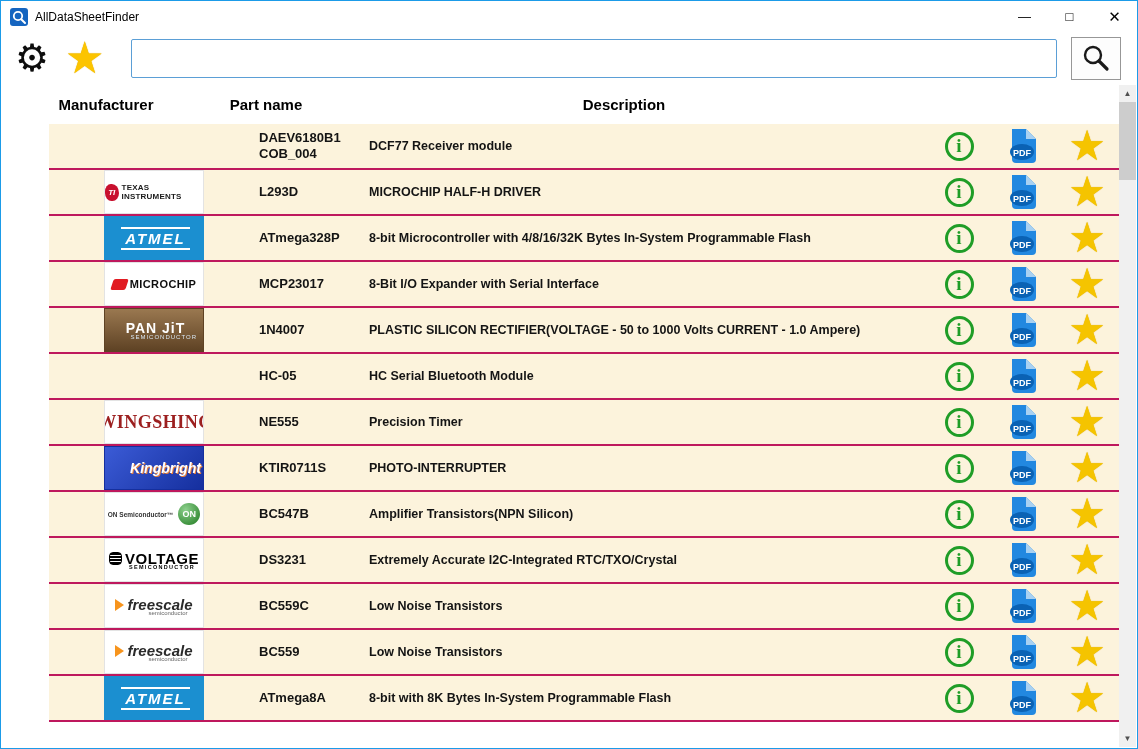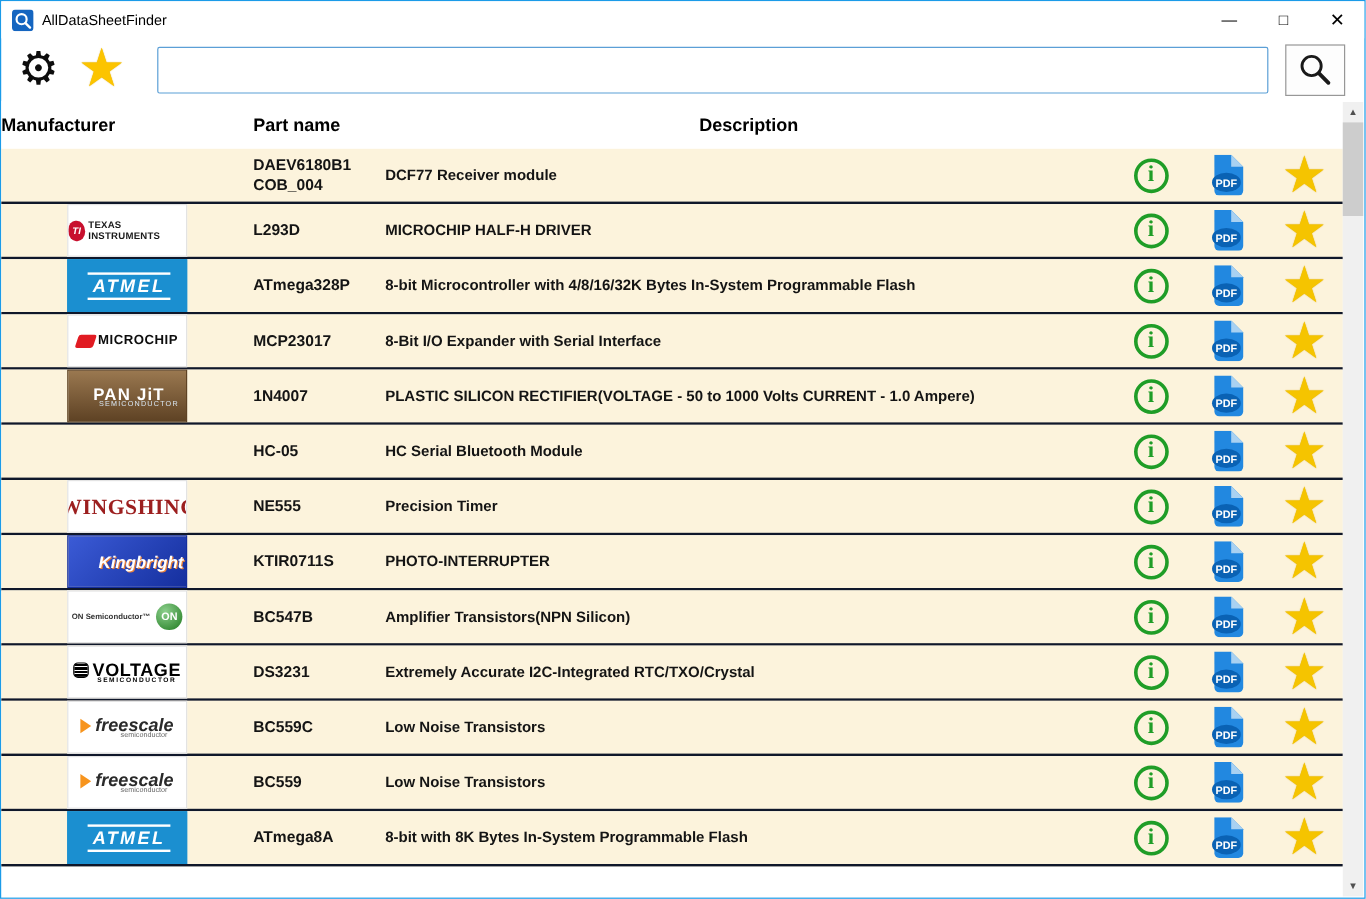--- a/index.html
+++ b/index.html
@@ -27,24 +27,24 @@
   .search-wrap { flex:1; }
   .search-input { width:100%; height:39px; border:1px solid #5b9fd6; border-radius:2px;
                   font-size:17px; padding:0 10px; outline:none; font-family:"Liberation Sans",sans-serif; }
   .search-btn { width:50px; height:43px; margin-left:14px; background:#fdfdfd; border:1px solid #979797;
                 display:flex; align-items:center; justify-content:center; cursor:pointer; }
   
   .grid { display:grid; grid-template-columns:210px 110px 1fr 192px; align-items:center; }
   .table-area { margin-right:18px; }
   .header-row { height:40px; background:#fff; }
   .header-row .h { font-size:15px; font-weight:700; color:#000; }
-  .h-manufacturer { text-align:left; }
-  .h-part { text-align:left; }
+  .h-manufacturer { text-align:center; }
+  .h-part { text-align:center; }
   .h-desc { text-align:center; }
-  .row { height:46px; background:#fcf3dc; border-bottom:2px solid #0f172a; }
+  .row { height:46px; background:#fcf3dc; border-bottom:2px solid #be185d;margin-left:48px; }
   .cell-logo { display:flex; justify-content:center; }
   .cell-part { font-size:13px; font-weight:700; color:#141414; line-height:1.25; padding-right:6px; }
   .cell-desc { font-size:12.5px; font-weight:700; color:#141414; padding-right:10px; }
   .cell-actions { display:flex; }
   .action { width:64px; display:flex; align-items:center; justify-content:center; cursor:pointer; }
   
   .icon-info { width:29px; height:29px; border:3px solid #1f9d27; border-radius:50%;
                color:#1f9d27; font-family:"Liberation Serif",serif; font-weight:700; font-size:19px;
                display:flex; align-items:center; justify-content:center; background:transparent; }
   .icon-star { font-size:42px; line-height:1; color:#f5c400; text-shadow:0 0 1px #d7a500; }

